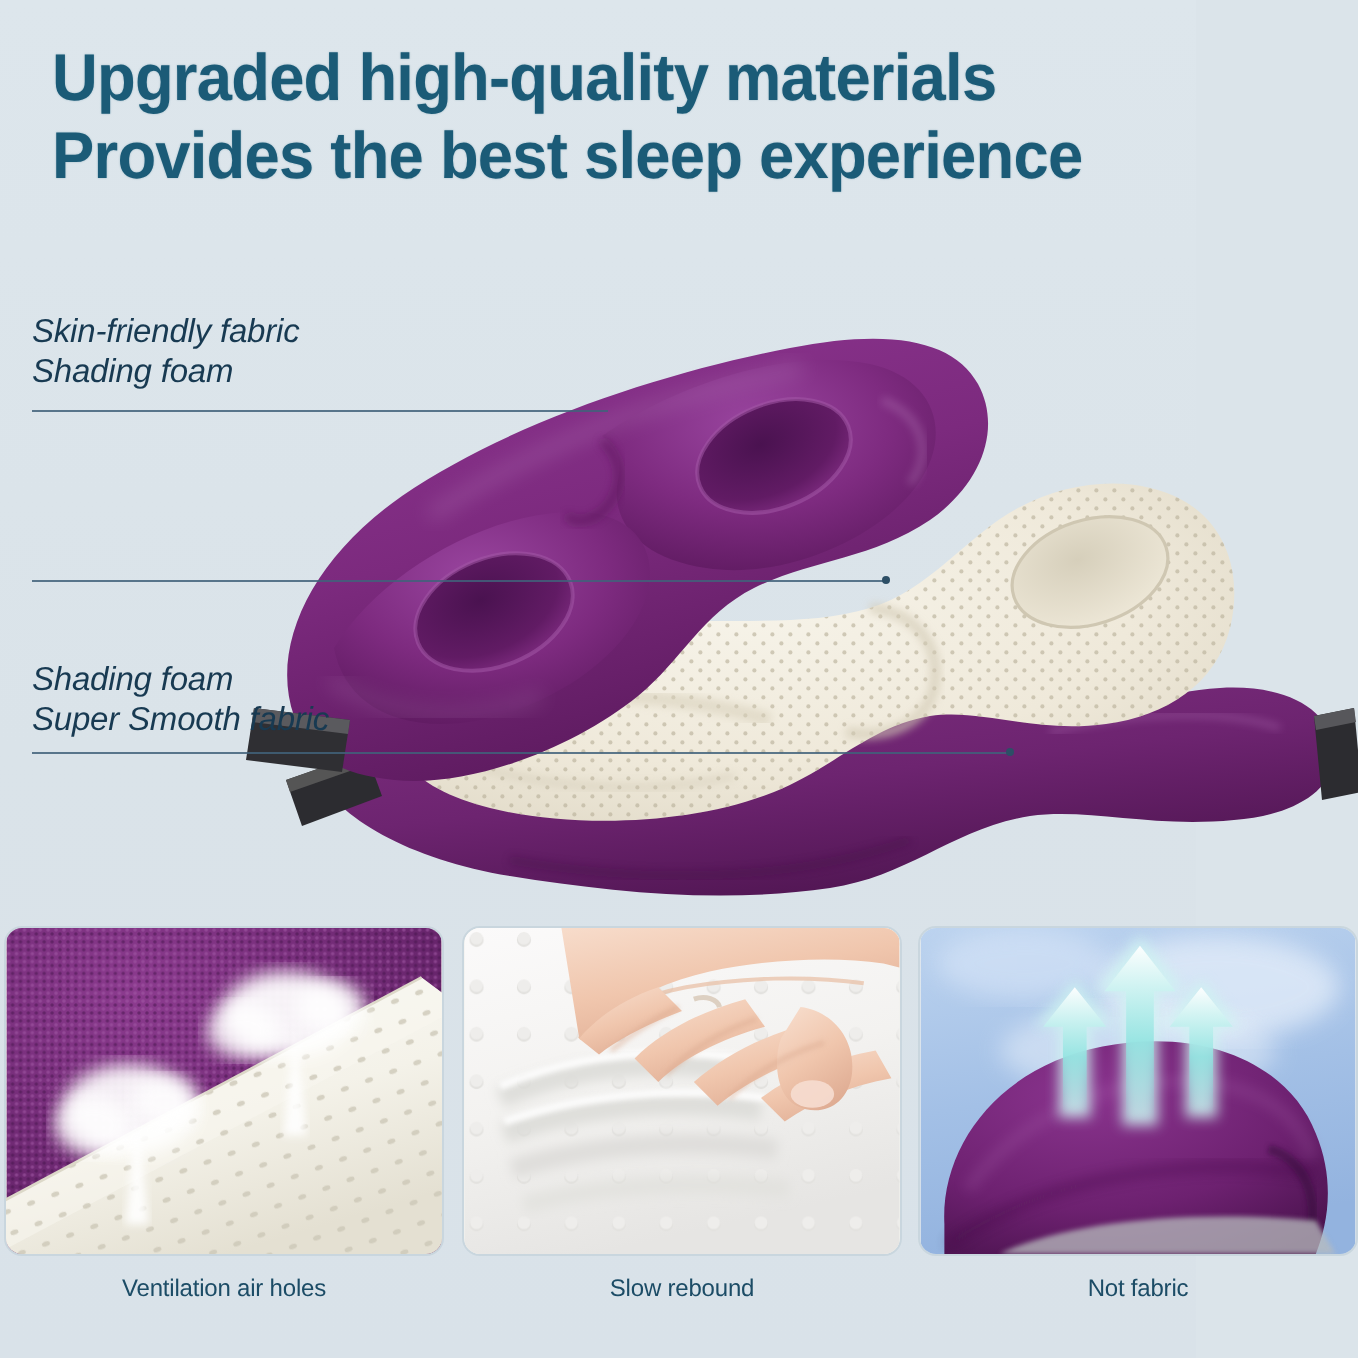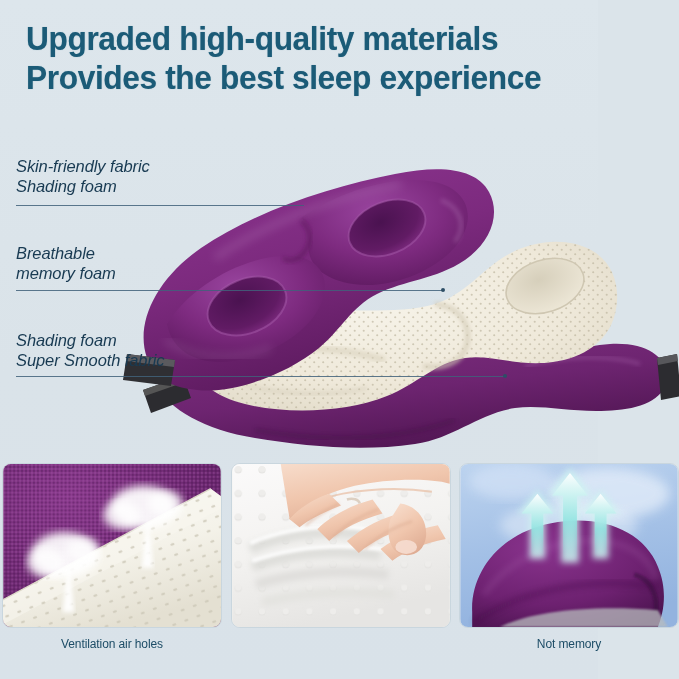--- a/index.html
+++ b/index.html
@@ -227,22 +227,20 @@
         <path d="M552,250 L572,246 L576,288 L556,292 Z" fill="#2c2c30"></path>
         <path d="M552,250 L572,246 L573,253 L553,257 Z" fill="#57575b"></path>
       </g>
     </svg>
   </div>
 
   <div class="anno anno-1">Skin-friendly fabric
 Shading foam</div>
   <div class="leader leader-1"></div>
 
-  <div class="anno anno-2">Breathable
-memory foam</div>
   <div class="leader leader-2"></div>
   <div class="leader-dot dot-2"></div>
 
   <div class="anno anno-3">Shading foam
 Super Smooth fabric</div>
   <div class="leader leader-3"></div>
   <div class="leader-dot dot-3"></div>
 
   <div class="panels">
 
@@ -412,15 +410,16 @@
           <g>
             <path d="M134,96 L134,50 L122,50 L142,26 L162,50 L150,50 L150,96 Z" fill="#cdf3f1" filter="url(#p3b)" opacity=".85"></path>
             <path d="M136,94 L136,50 L126,50 L142,30 L158,50 L148,50 L148,94 Z" fill="url(#p3gl)"></path>
           </g>
         </g>
       </svg>
     </div>
   </div>
 
   <div class="caption cap-1">Ventilation air holes</div>
-  <div class="caption cap-3">Not memory</div>
+  <div class="caption cap-2">Slow rebound</div>
+  <div class="caption cap-3">Not fabric</div>
 
 </div>
 
 </body></html>

